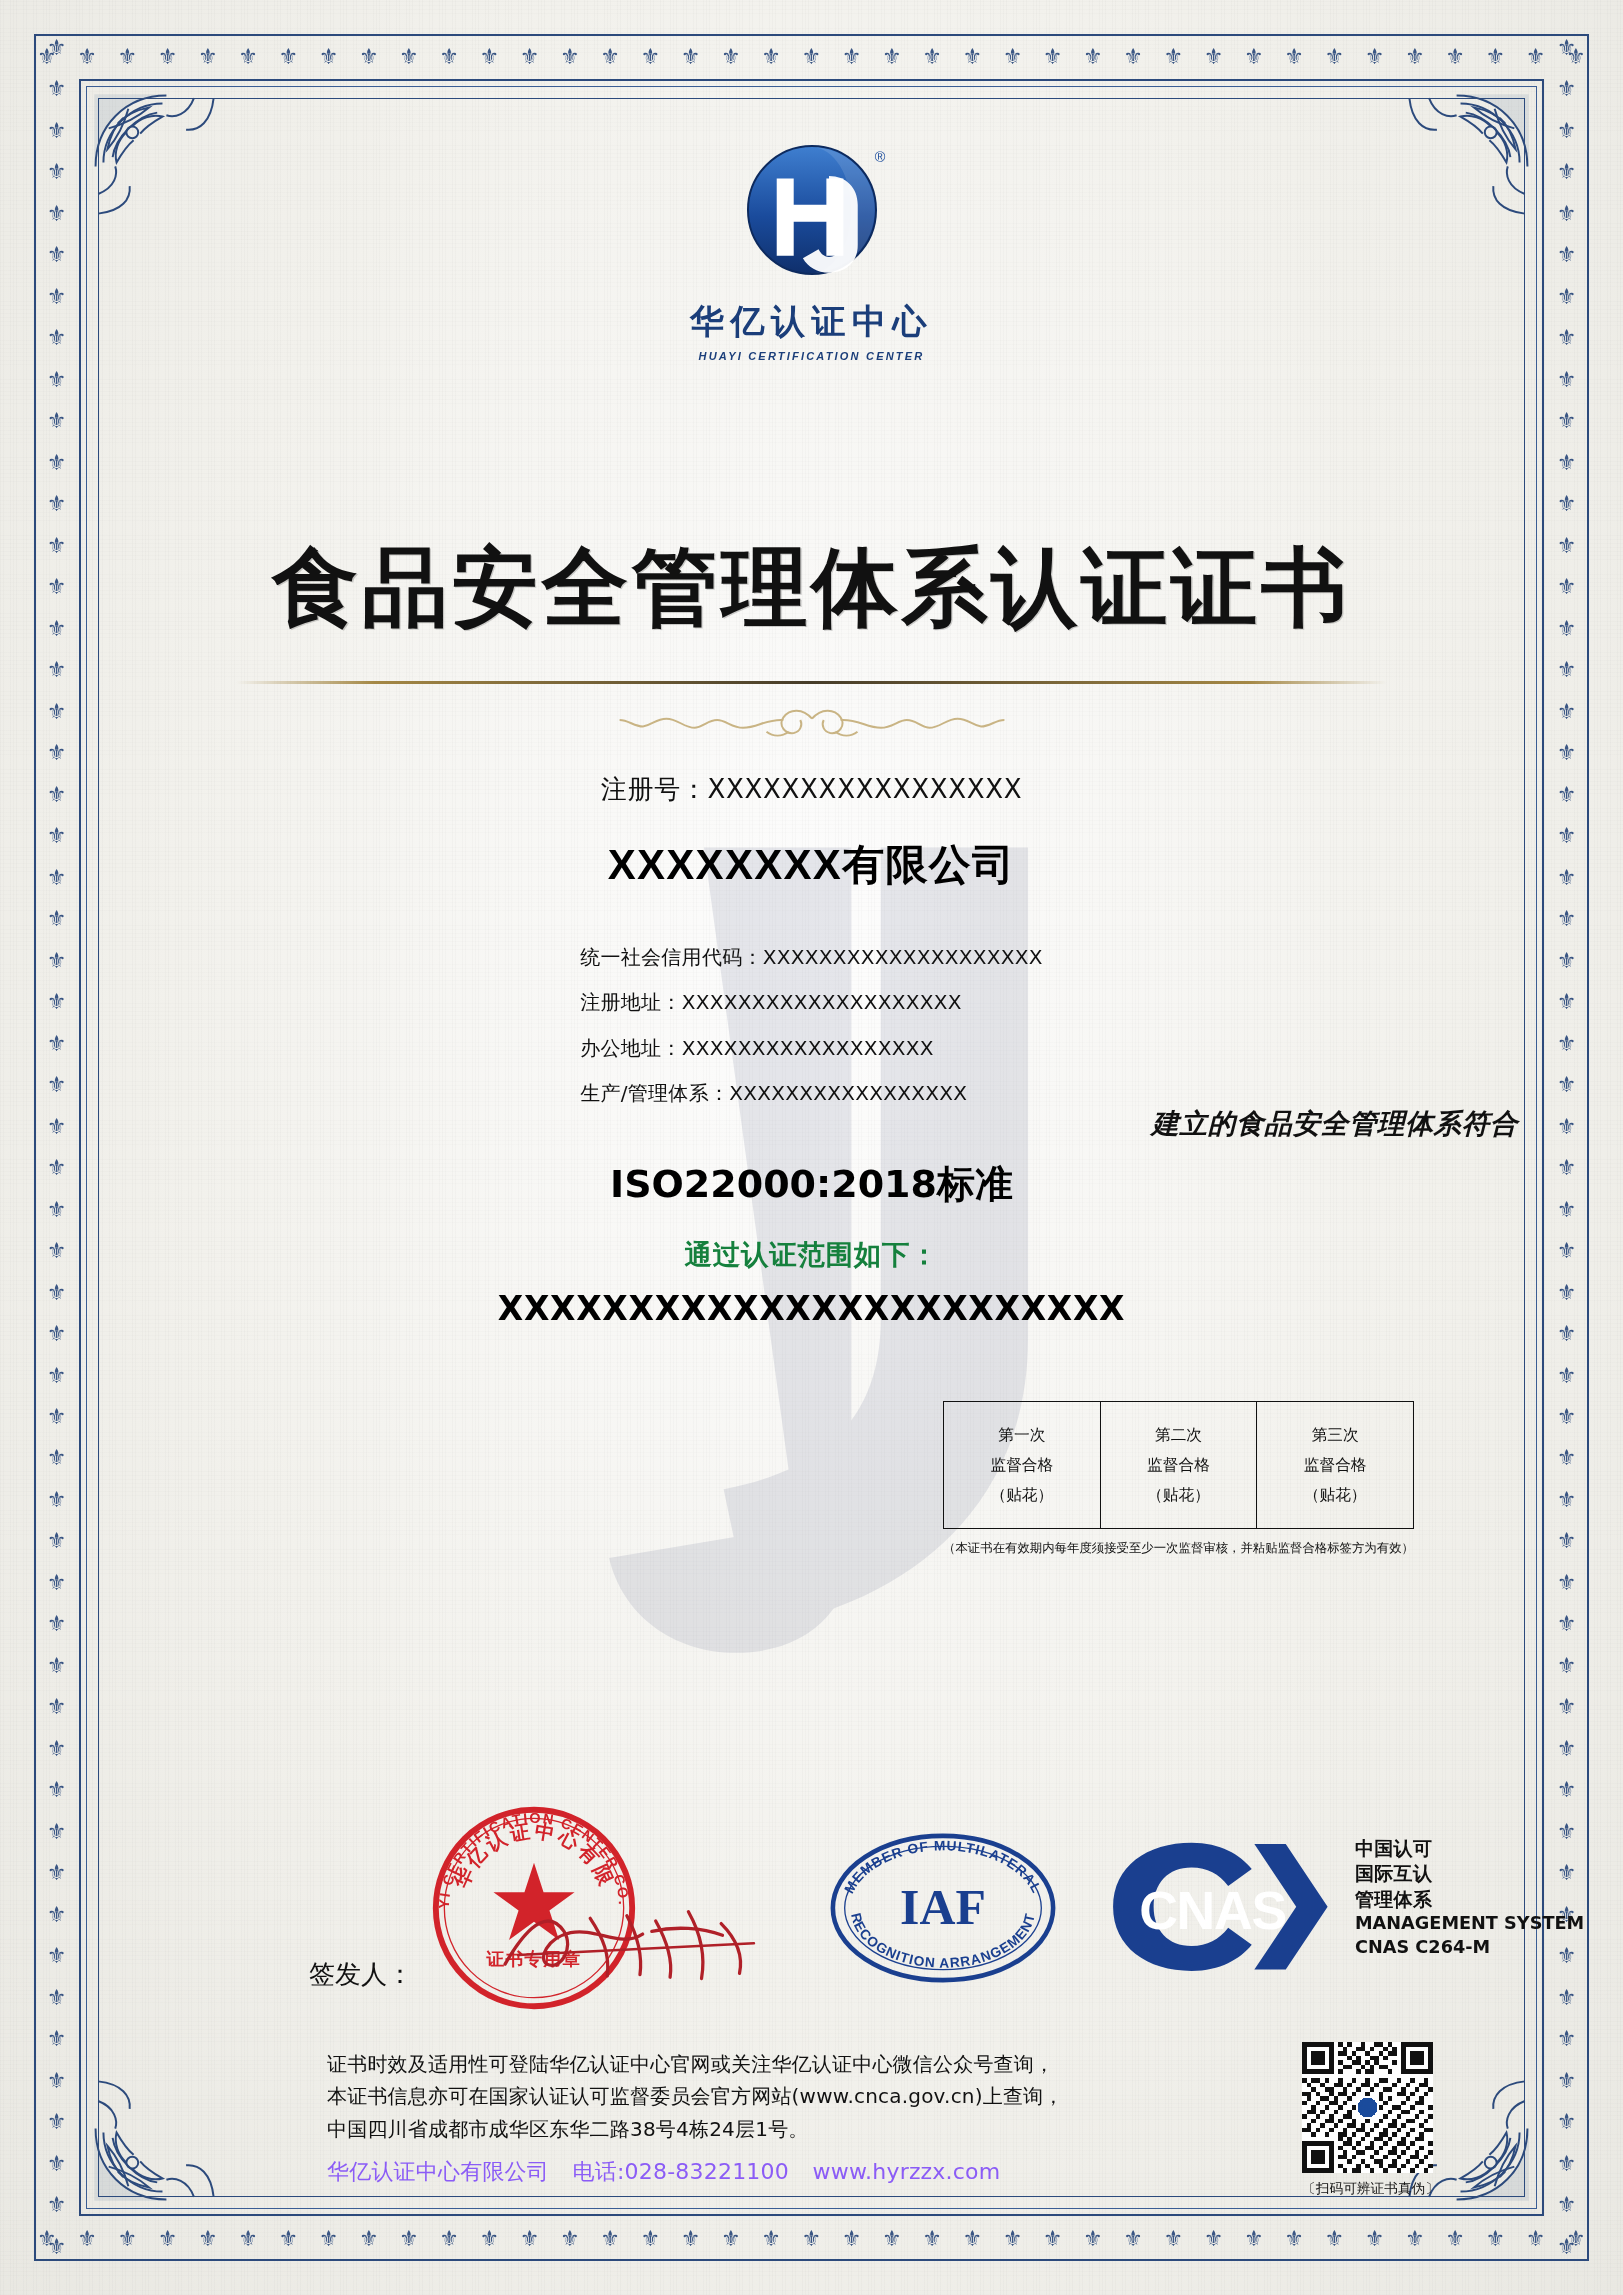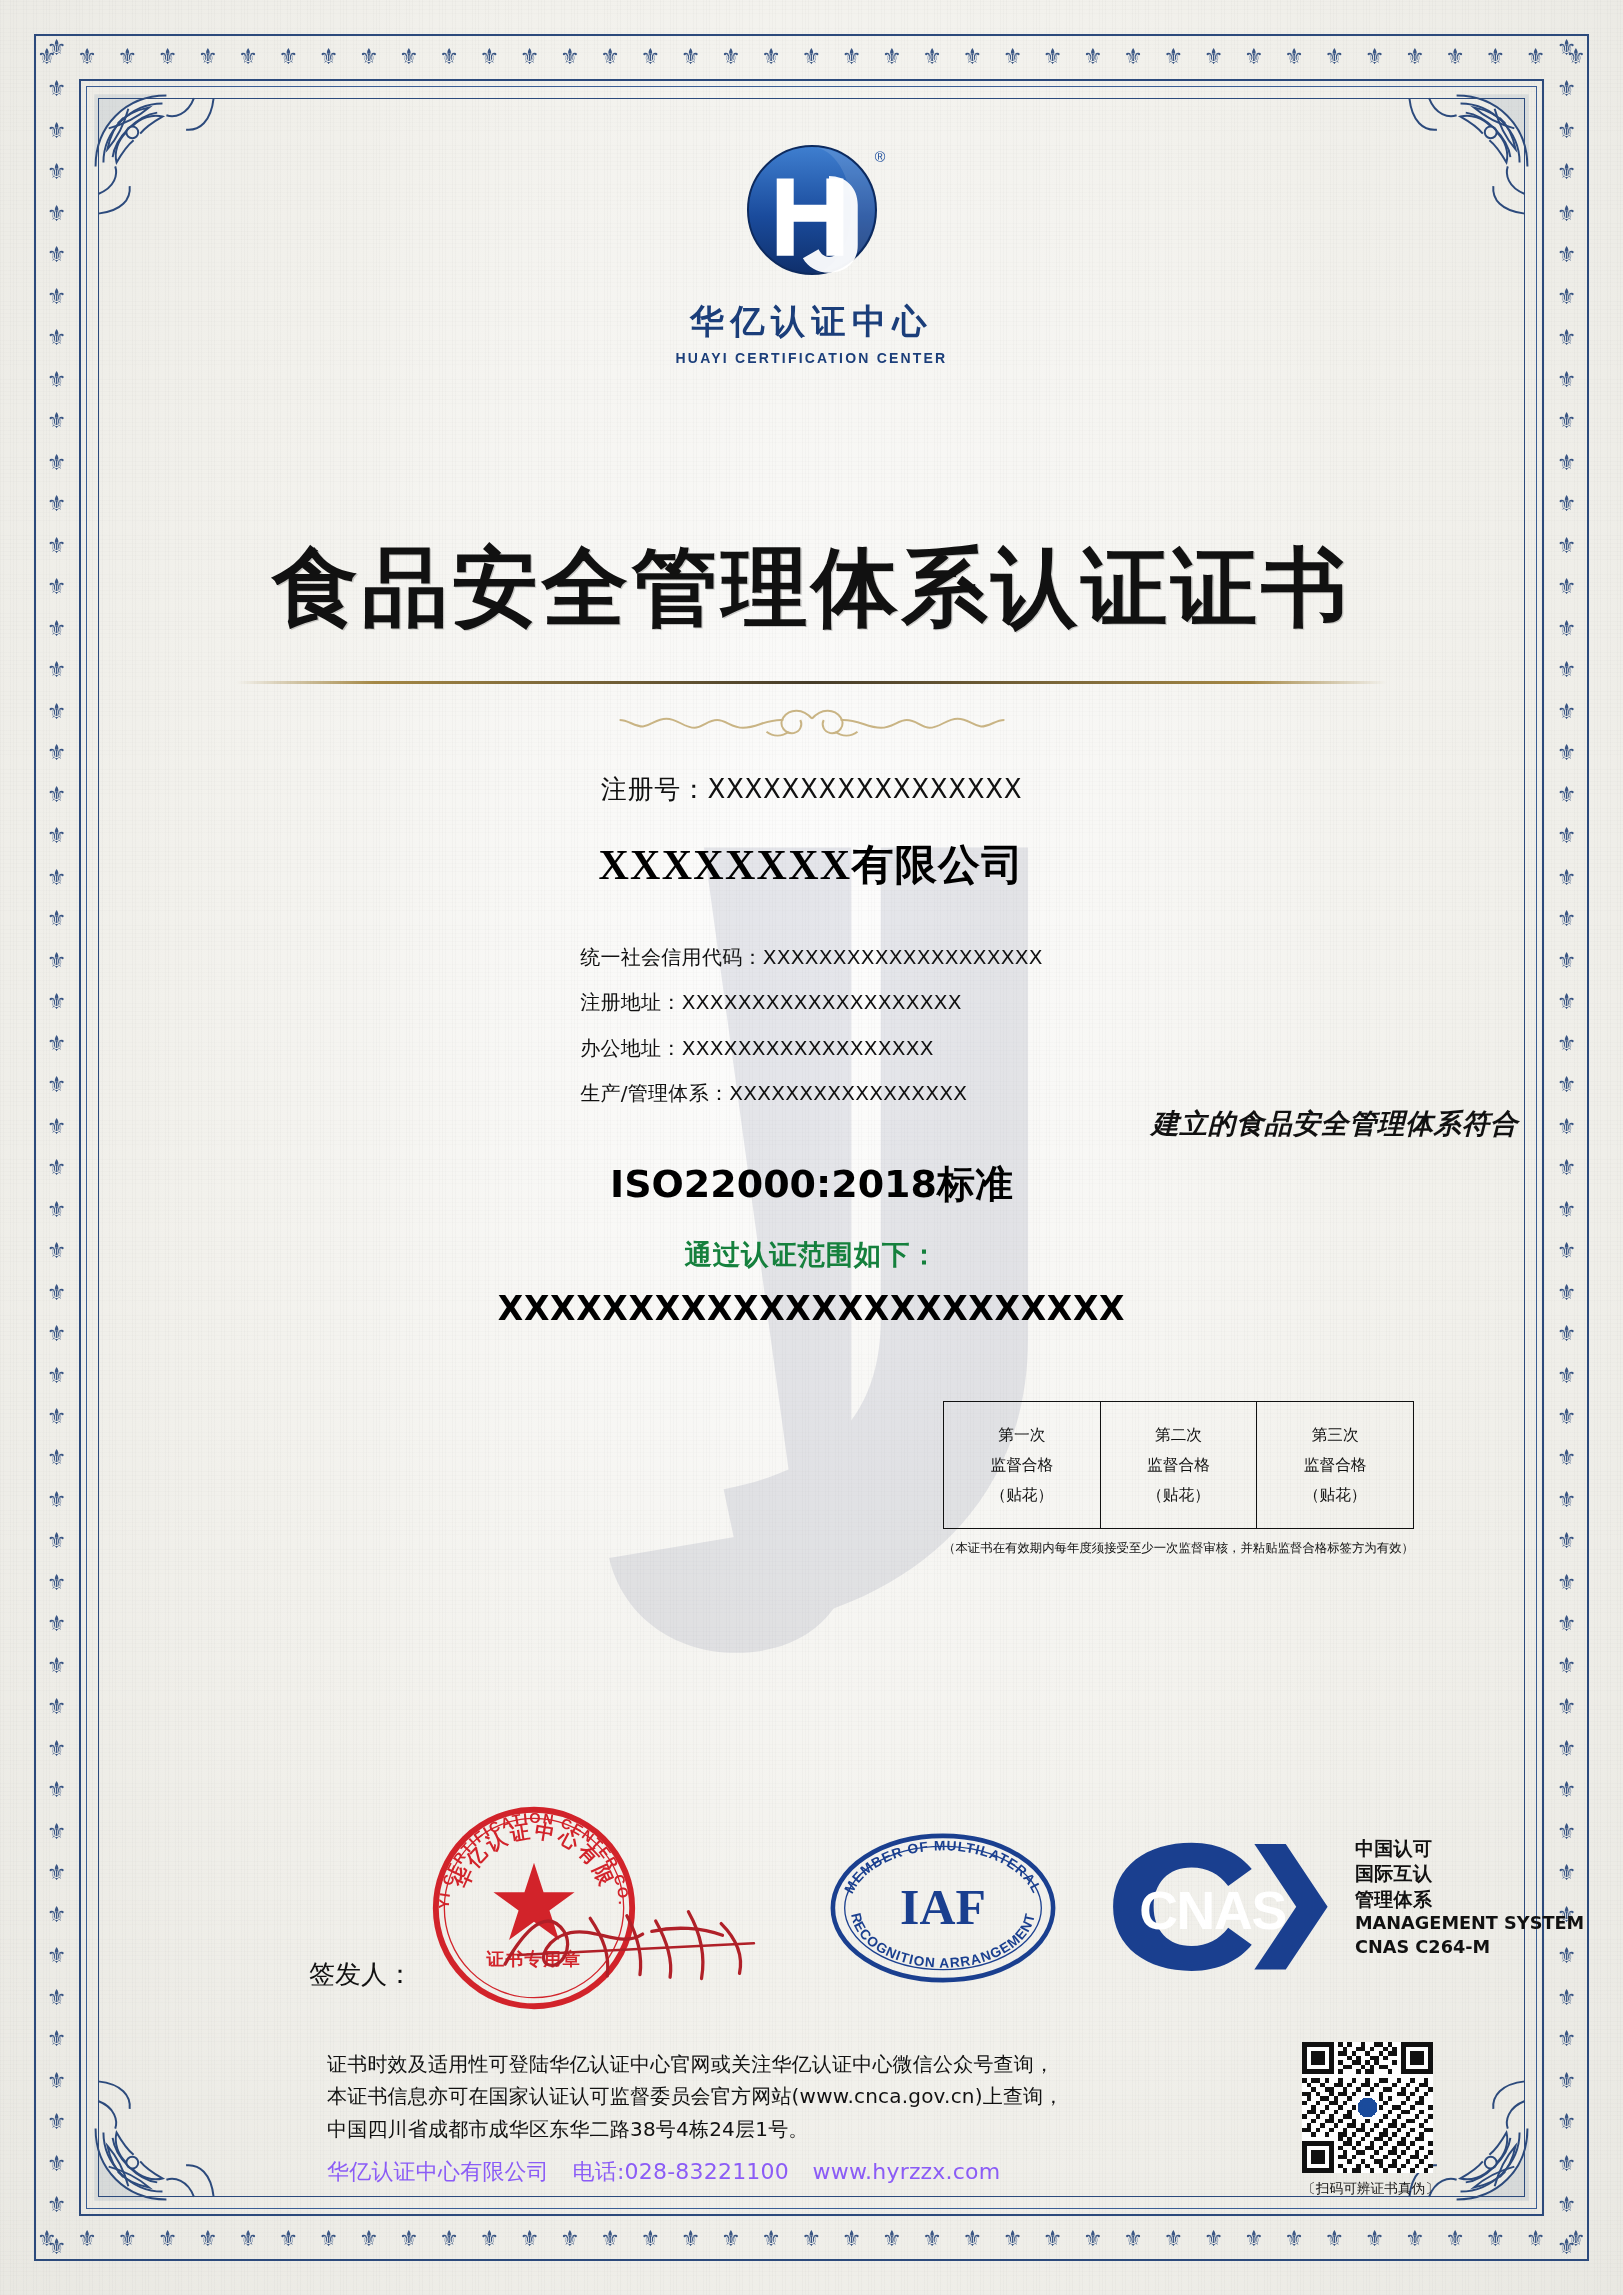--- a/index.html
+++ b/index.html
@@ -165,25 +165,26 @@
   .logo-mark svg { width: 100%; height: 100%; }
   .logo-cn {
     font-size: 34px;
     letter-spacing: 6.5px;
     color: #1b3e7a;
     font-weight: bold;
     margin-top: 3.9px;
     font-family: "Liberation Sans", sans-serif;
   }
   .logo-en {
-    font-size: 14px;
+    font-size: 11px;
     letter-spacing: 2.2px;
     color: #1b3e7a;
     font-weight: bold;
     margin-top: 5.2px;
+    font-style: italic;
   }
 
   
   .cert-title {
     position: absolute;
     top: 425px;
     left: 0; right: 0;
     text-align: center;
     font-size: 86px;
     font-weight: bold;
@@ -233,21 +234,21 @@
   }
   .company-name {
     position: absolute;
     top: 732px;
     left: 0; right: 0;
     text-align: center;
     font-size: 42px;
     font-weight: bold;
     color: #000;
     letter-spacing: 1.3px;
-    font-family: Liberation Serif, serif;
+    font-family: Liberation Sans, sans-serif;
   }
 
   .addr-block {
     position: absolute;
     top: 821px;
     left: 0; right: 0;
     text-align: center;
   }
   .addr-inner {
     display: inline-block;

